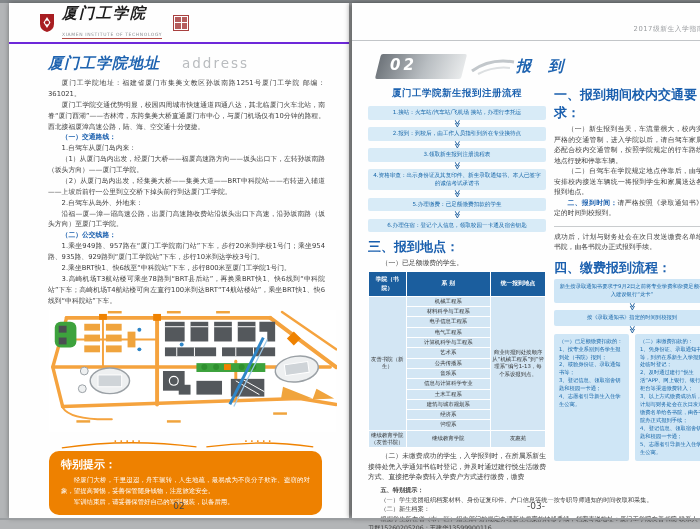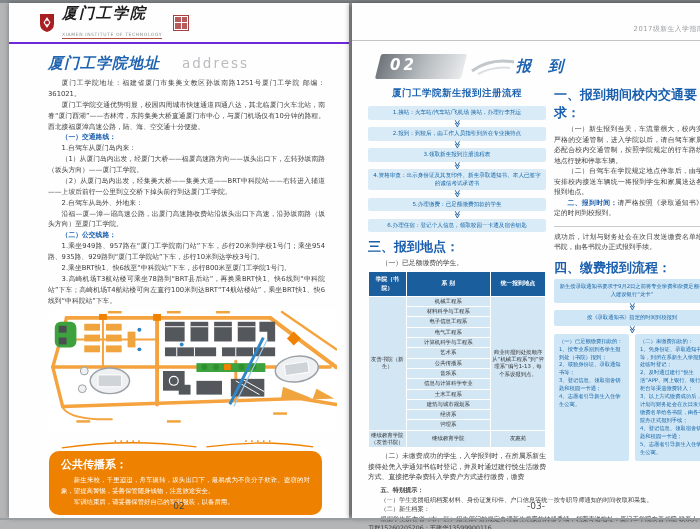--- a/index.html
+++ b/index.html
@@ -225,22 +225,22 @@
             <circle cx="92" cy="4" r="0.9"></circle>
         <circle cx="200" cy="4" r="0.9"></circle>
             <circle cx="206" cy="4" r="0.9"></circle>
             <circle cx="212" cy="4" r="0.9"></circle>
             <circle cx="218" cy="4" r="0.9"></circle>
             <circle cx="224" cy="4" r="0.9"></circle>
           </g>
       </svg>
 
       <div class="notice">
-        <div class="n-title">公共传播系：</div>
-        <p>新生来校，千里迢迢，舟车辗转，坂头出口下，最易成为不良分子欺诈、盗窃的对象，望提高警惕，妥善保管随身钱物，注意旅途安全。</p>
+        <div class="n-title">特别提示：</div>
+        <p>经厦门大桥，千里迢迢，舟车辗转，人生地疏，最易成为不良分子欺诈、盗窃的对象，望提高警惕，妥善保管随身钱物，注意旅途安全。</p>
         <p>军训结束后，请妥善保管好自己的军训服装，以备后用。</p>
       </div>
     </div>
 
     <div class="pagenum">02</div>
   </div>
 
   <div class="page page-right">
     <div class="rp-guide">2017级新生入学指南</div>
 

